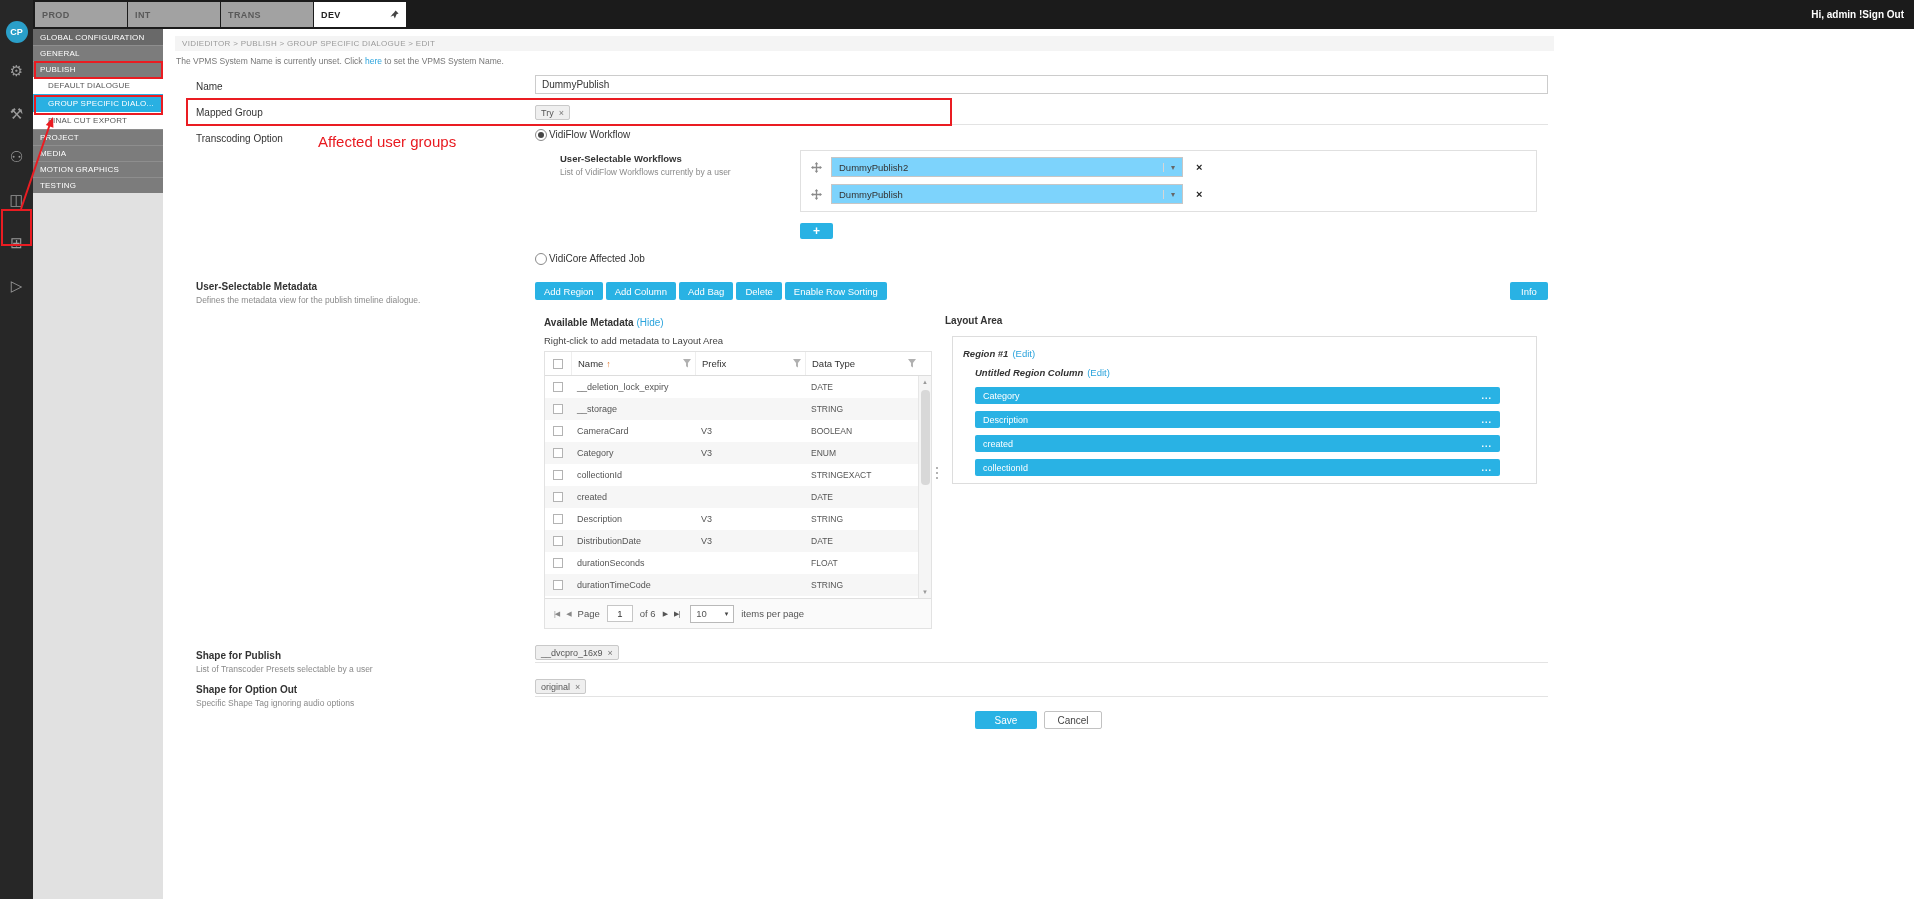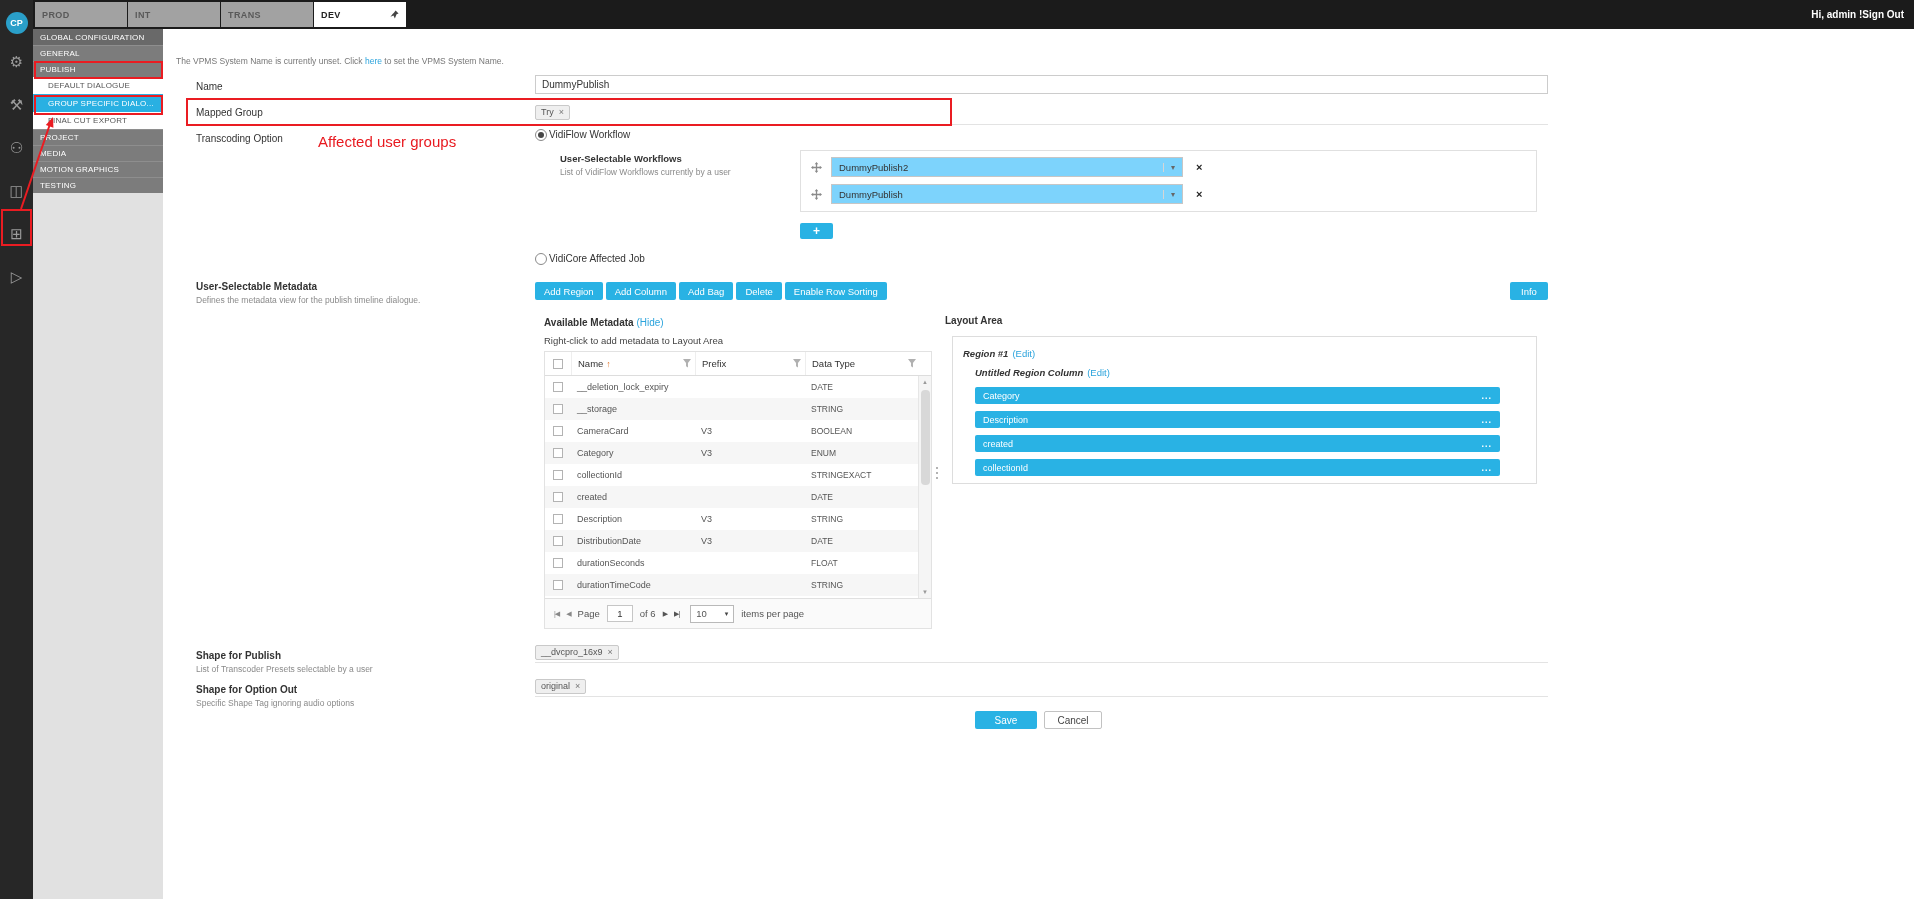--- a/index.html
+++ b/index.html
@@ -2,21 +2,21 @@
 <html><head>
 <meta charset="utf-8">
 <style>
 *{margin:0;padding:0;box-sizing:border-box}
 body{width:1914px;height:899px;position:relative;overflow:hidden;background:#fff;font-family:"Liberation Sans","DejaVu Sans",sans-serif}
 .link{color:#2aa3dc;text-decoration:none;cursor:pointer}
 .bold{font-weight:bold}
 
 
 .icon-rail{position:absolute;left:0;top:0;width:33px;height:100%;background:#272727;z-index:6;display:flex;flex-direction:column;align-items:center}
-.avatar{width:22px;height:22px;border-radius:50%;background:#2a9fc9;color:#fff;font-size:9px;font-weight:bold;display:flex;align-items:center;justify-content:center;margin:12px 0 0;flex:0 0 auto}
+.avatar{width:22px;height:22px;border-radius:50%;background:#2a9fc9;color:#fff;font-size:9px;font-weight:bold;display:flex;align-items:center;justify-content:center;margin:21px 0 0;flex:0 0 auto}
 #rail-icons{margin-top:6px;width:100%}
 .rail-icon{height:43px;width:100%;display:flex;align-items:center;justify-content:center;color:#9b9b9b;font-size:15px;cursor:pointer}
 
 
 .top-bar{position:absolute;left:33px;top:0;right:0;height:29px;background:#1b1b1b;display:flex;z-index:5}
 .tabs{display:flex;margin:2px 0 0 2px;height:25px}
 .tab{width:92px;margin-right:1px;background:#a2a2a2;color:#595959;font-size:9px;font-weight:bold;letter-spacing:.4px;display:flex;align-items:center;justify-content:space-between;padding:0 7px;cursor:pointer}
 .tab.active{background:#fff;color:#222}
 .pin{display:flex}
 .user-area{margin-left:auto;display:flex;align-items:center;gap:0;padding-right:10px;color:#fff;font-size:10px;font-weight:bold}
@@ -33,21 +33,21 @@
 
 .main{position:absolute;left:163px;top:29px;right:0;bottom:0;background:#fff;color:#444}
 .breadcrumb{position:absolute;left:12px;top:7px;width:1379px;height:15px;background:#f4f4f4;display:flex;align-items:center;padding-left:7px;font-size:8px;color:#9a9a9a;letter-spacing:.3px}
 .notice{position:absolute;left:13px;top:27px;font-size:8.5px;color:#777}
 .flabel{position:absolute;left:33px;font-size:10px;color:#333}
 .sub{position:absolute;font-size:8.5px;color:#8a8a8a}
 
 .name-input{position:absolute;left:372px;top:46px;width:1013px;height:19px;border:1px solid #ccc;font-family:inherit;font-size:10px;color:#333;padding:0 6px;outline:none}
 
 .mapped-field{position:absolute;left:372px;top:71px;width:1013px;height:25px;border-bottom:1px solid #e3e3e3;display:flex;align-items:center}
-.chip{display:inline-flex;align-items:center;gap:5px;background:#efefef;border:1px solid #c9c9c9;border-radius:2px;font-size:9px;color:#555;padding:1px 5px;height:15px}
+.chip{display:inline-flex;align-items:flex-end;gap:5px;background:#efefef;border:1px solid #c9c9c9;border-radius:2px;font-size:9px;color:#555;padding:1px 5px;height:15px}
 .chip-x{color:#777;font-size:9px;cursor:pointer}
 
 .radio-row{position:absolute;left:372px;display:flex;align-items:center;gap:2px;font-size:10px;color:#333;height:13px;cursor:pointer}
 .radio{width:12px;height:12px;border:1px solid #8a8a8a;border-radius:50%;display:flex;align-items:center;justify-content:center;background:#fff;flex:0 0 auto}
 .radio .dot{width:6px;height:6px;border-radius:50%;background:#464646}
 
 .wf-title{position:absolute;left:397px;top:124px;font-size:9.5px;font-weight:bold;color:#333}
 .wf-sub{position:absolute;left:397px;top:138px;font-size:8.5px;color:#8a8a8a}
 .wf-box{position:absolute;left:637px;top:121px;width:737px;height:62px;border:1px solid #e0e0e0;padding:5px 10px;display:flex;flex-direction:column;gap:5px;background:#fff}
 .wf-row{display:flex;align-items:center;gap:9px;height:22px}
@@ -158,20 +158,21 @@
     <div class="nav-item nav-child">DEFAULT DIALOGUE</div>
     <div class="nav-item nav-selected">GROUP SPECIFIC DIALO...</div>
     <div class="nav-item nav-child">FINAL CUT EXPORT</div>
     <div class="nav-item nav-group">PROJECT</div>
     <div class="nav-item nav-group">MEDIA</div>
     <div class="nav-item nav-group">MOTION GRAPHICS</div>
     <div class="nav-item nav-group">TESTING</div>
   </div>
 
 <div class="main">
+  <div class="breadcrumb">VIDIEDITOR &gt; PUBLISH &gt; GROUP SPECIFIC DIALOGUE &gt; EDIT</div>
   <div class="notice"><span>The VPMS System Name is currently unset. Click </span><a class="link">here</a><span> to set the VPMS System Name.</span></div>
 
   <div class="flabel" style="top:52px">Name</div>
   <input class="name-input" value="DummyPublish" style="">
 
   <div class="flabel" style="top:78px">Mapped Group</div>
   <div class="mapped-field">
     <span class="chip">
         <span>Try</span>
         <span class="chip-x">×</span>

